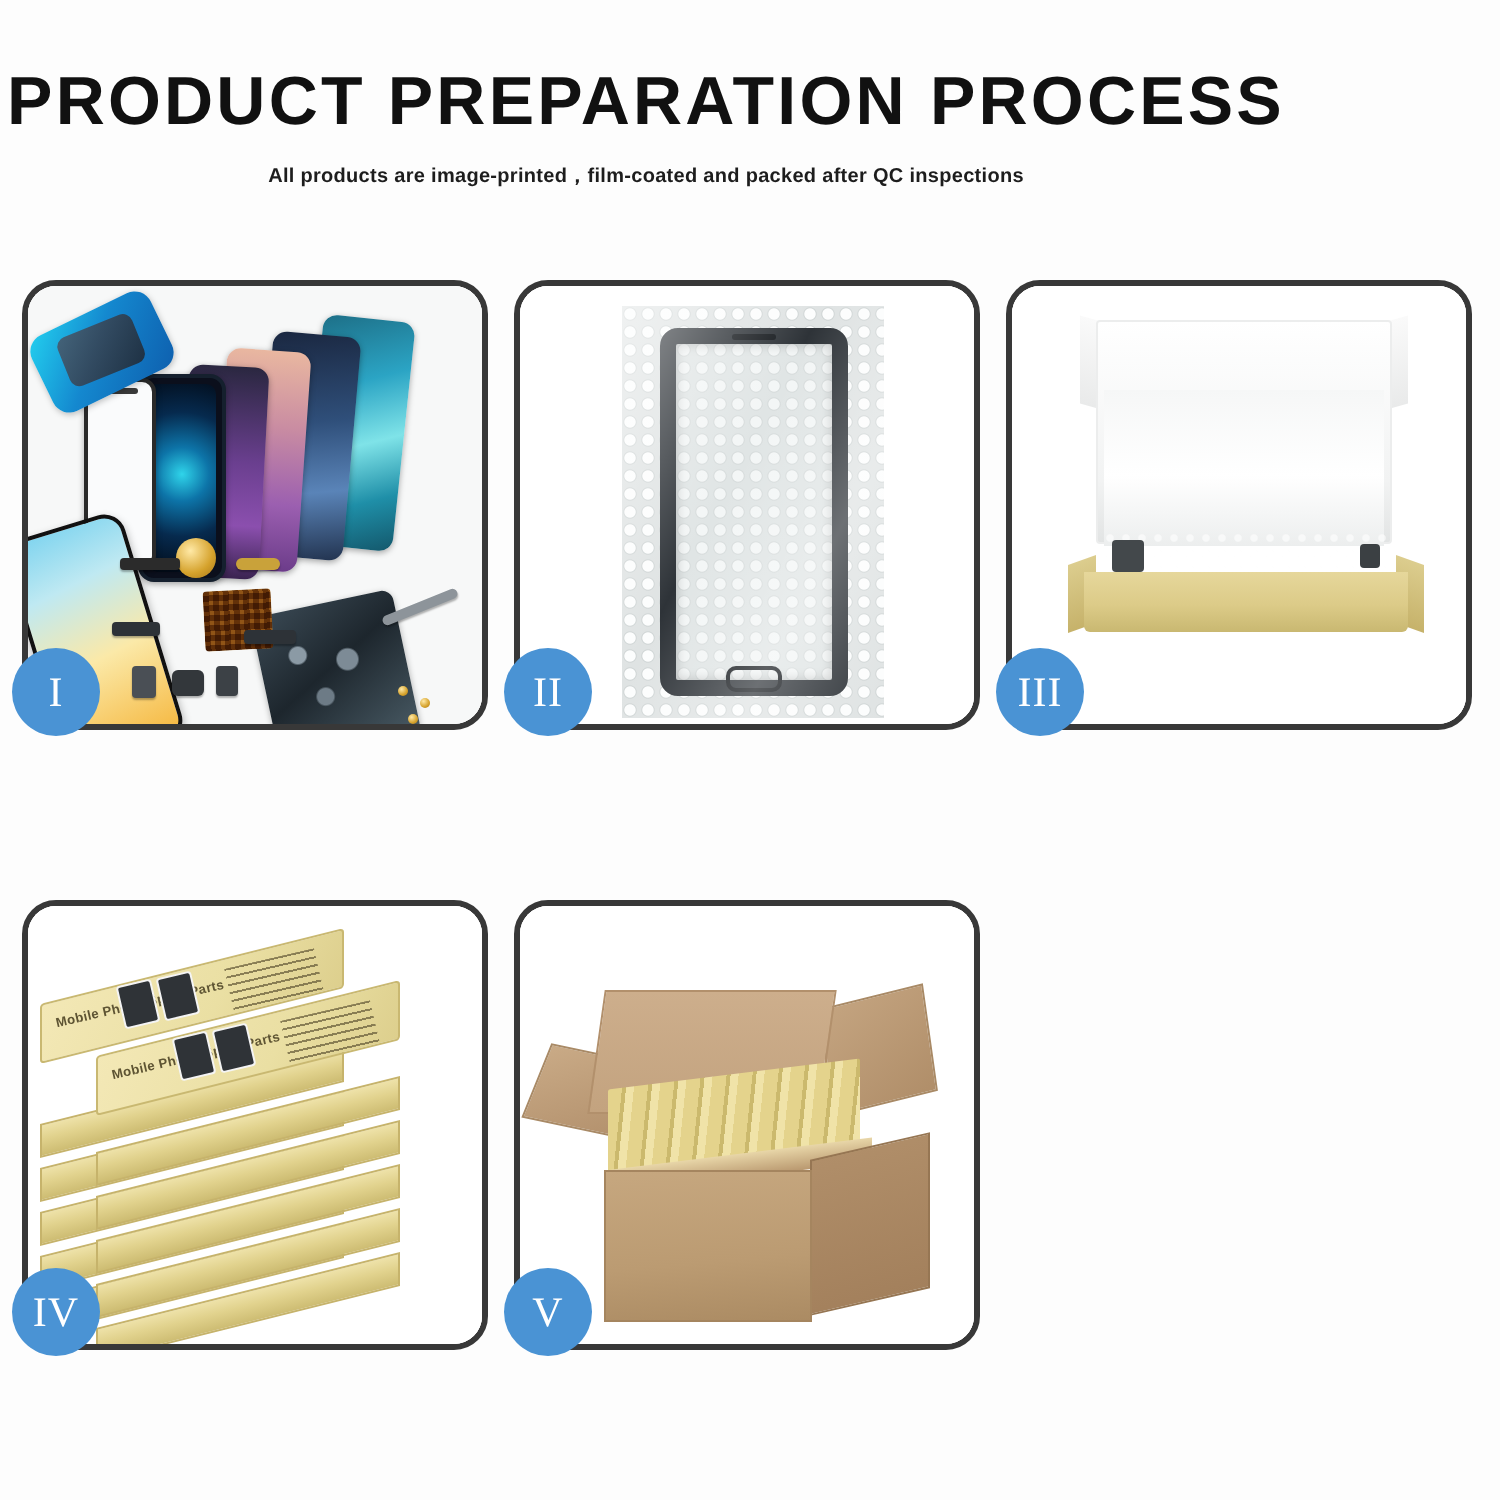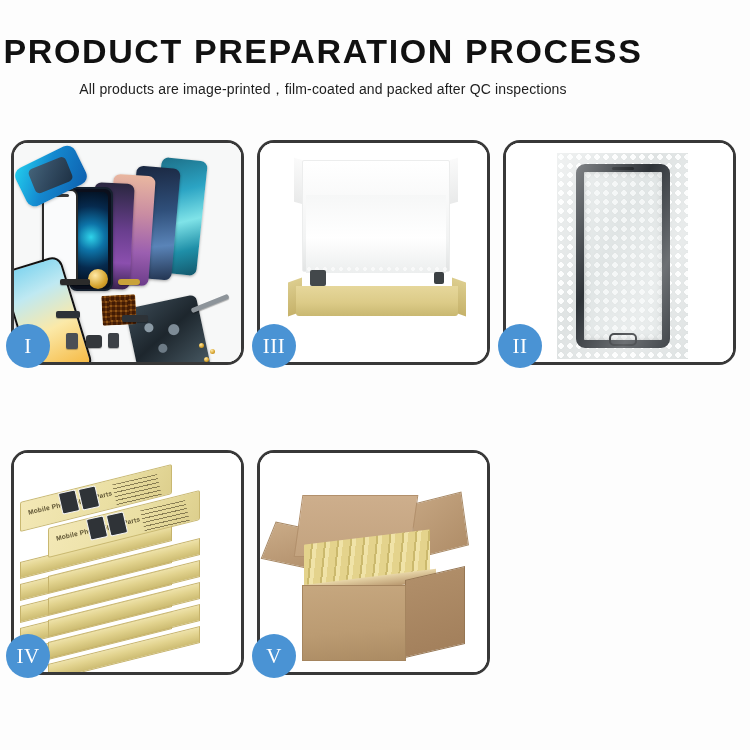--- a/index.html
+++ b/index.html
@@ -33,22 +33,22 @@
   .title {
     font-size: 34px;
     font-weight: bold;
     letter-spacing: 1.6px;
     color: #111111;
     line-height: 1.05;
     white-space: nowrap;
   }
   .subtitle {
     margin-top: 11px;
-    font-size: 14px;
-    font-weight: normal;
+    font-size: 10px;
+    font-weight: bold;
     letter-spacing: 0.15px;
     color: #1d1d1d;
     white-space: nowrap;
   }
 
   
   .grid {
     position: absolute;
     top: 140px;
     left: 11px;
@@ -423,46 +423,46 @@
           <div class="chip-gold" style="left:196px;top:206px;width:5px;height:5px;"></div>
           <div class="chip-gold" style="left:190px;top:214px;width:5px;height:5px;"></div>
           <div class="chip" style="left:176px;top:158px;width:40px;height:5px;background:#8d949a;border-radius:3px;transform:rotate(-22deg);"></div>
         </div>
       </div>
       <div class="badge">I</div>
     </div>
 
     <div class="panel">
       <div class="panel-clip">
+        <div class="scene-wrap">
+          <div class="bubble-sheet">
+            <div class="wrap-glass">
+              <div class="wrap-home"></div>
+            </div>
+            <div class="wrap-gloss"></div>
+          </div>
+        </div>
+      </div>
+      <div class="badge">II</div>
+    </div>
+
+    <div class="panel">
+      <div class="panel-clip">
         <div class="scene-box3">
           <div class="b3-lidflapL"></div>
           <div class="b3-lidflapR"></div>
           <div class="b3-lidback"></div>
           <div class="b3-inner"></div>
           <div class="b3-screen"></div>
           <div class="b3-fl"></div>
           <div class="b3-fr"></div>
           <div class="b3-front"></div>
         </div>
       </div>
       <div class="badge">III</div>
-    </div>
-
-    <div class="panel">
-      <div class="panel-clip">
-        <div class="scene-wrap">
-          <div class="bubble-sheet">
-            <div class="wrap-glass">
-              <div class="wrap-home"></div>
-            </div>
-            <div class="wrap-gloss"></div>
-          </div>
-        </div>
-      </div>
-      <div class="badge">II</div>
     </div>
 
     <div class="panel">
       <div class="panel-clip">
         <div class="scene-stack">
           <div class="st-slab" style="top:178px;"></div>
           <div class="st-slab" style="top:156px;"></div>
           <div class="st-slab" style="top:134px;"></div>
           <div class="st-slab" style="top:112px;"></div>
           <div class="st-slab" style="top:90px;"></div>

